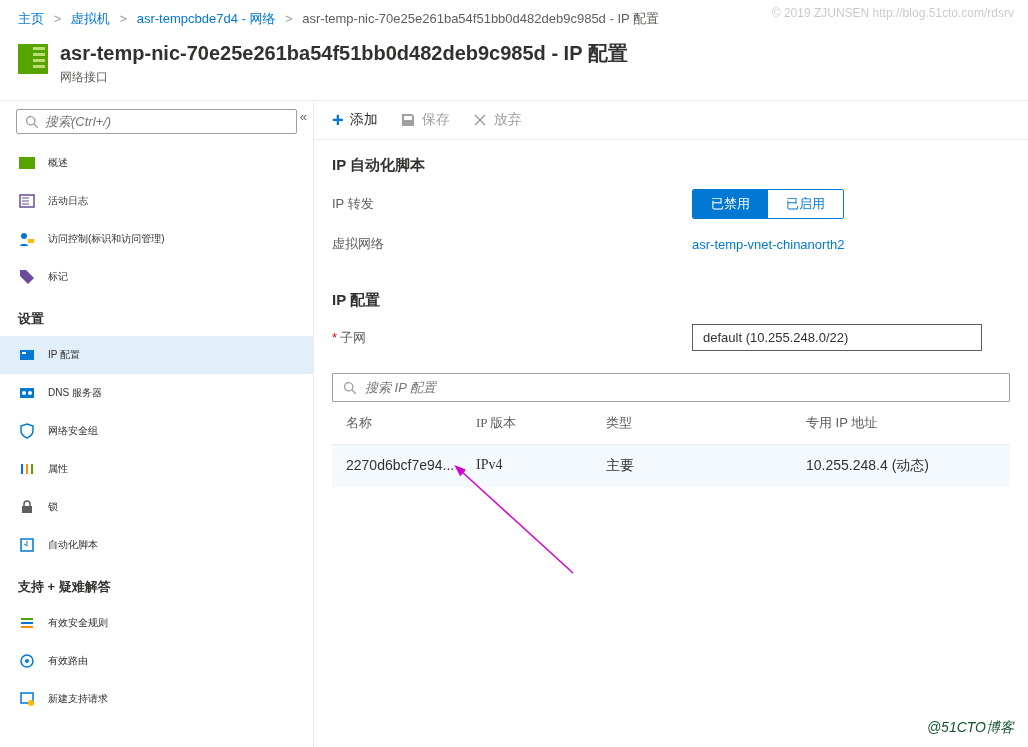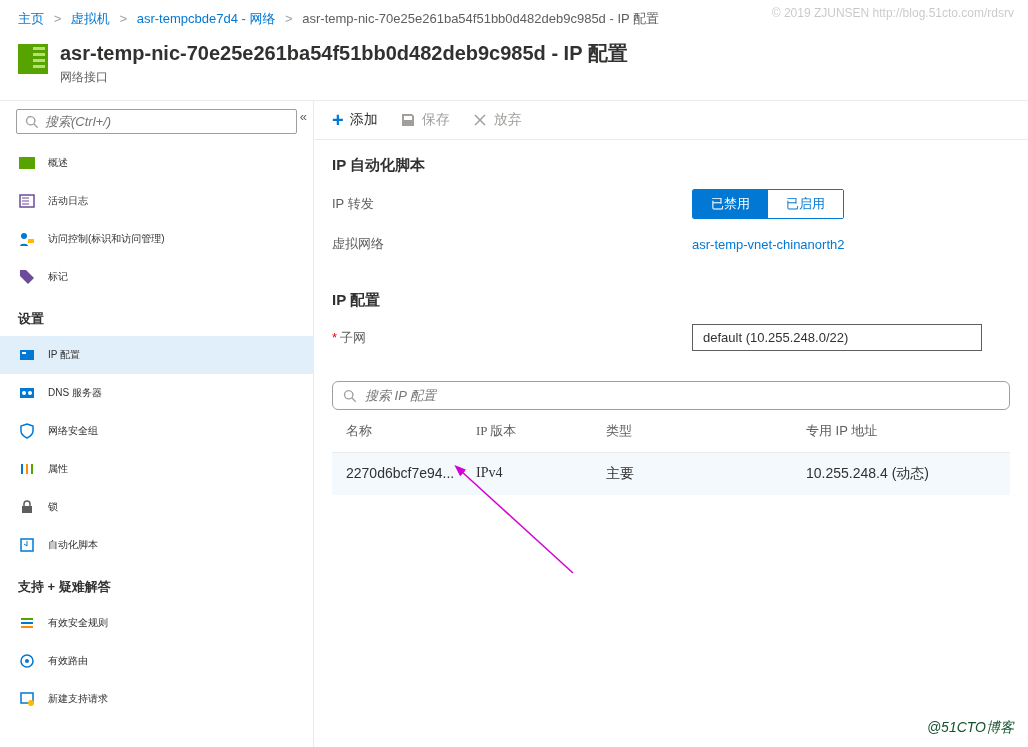--- a/index.html
+++ b/index.html
@@ -45,21 +45,21 @@
 
     .toggle { display: flex; border: 1px solid #0078d4; border-radius: 2px; overflow: hidden; width: 152px; }
     .toggle > div { flex: 1; text-align: center; padding: 5px 0; font-size: 13px; cursor: pointer; }
     .toggle .sel { background: #0078d4; color: #fff; }
     .toggle .unsel { color: #0078d4; background: #fff; }
 
     .link-val { color: #0078d4; font-size: 13px; }
     .select-box { border: 1px solid #605e5c; padding: 5px 10px; width: 290px; font-size: 13px; display: flex; justify-content: space-between; align-items: center; }
     .select-box::after { content: ""; }
 
-    .ip-search { border: 1px solid #a19f9d; margin: 8px 18px 0; padding: 6px 10px; display: flex; align-items: center; gap: 8px; font-style: italic; color: #a19f9d; border-radius: 6px; }
+    .ip-search { border: 1px solid #a19f9d; margin: 0 18px 0; padding: 6px 10px; display: flex; align-items: center; gap: 8px; font-style: italic; color: #a19f9d; border-radius: 1px; }
     .ip-search svg { width: 14px; height: 14px; fill: #a19f9d; }
     .ip-search input { border: none; outline: none; flex: 1; font-style: italic; font-size: 13px; background: transparent; }
 
     .table { margin: 0 18px; }
     .table-head, .table-row { display: flex; padding: 12px 14px; font-size: 13px; }
     .table-head { color: #605e5c; border-bottom: 1px solid #edebe9; }
     .col-name { width: 130px; }
     .col-ver { width: 130px; font-family: Liberation Serif, serif; }
     .col-type { width: 200px; }
     .col-ip { flex: 1; }

